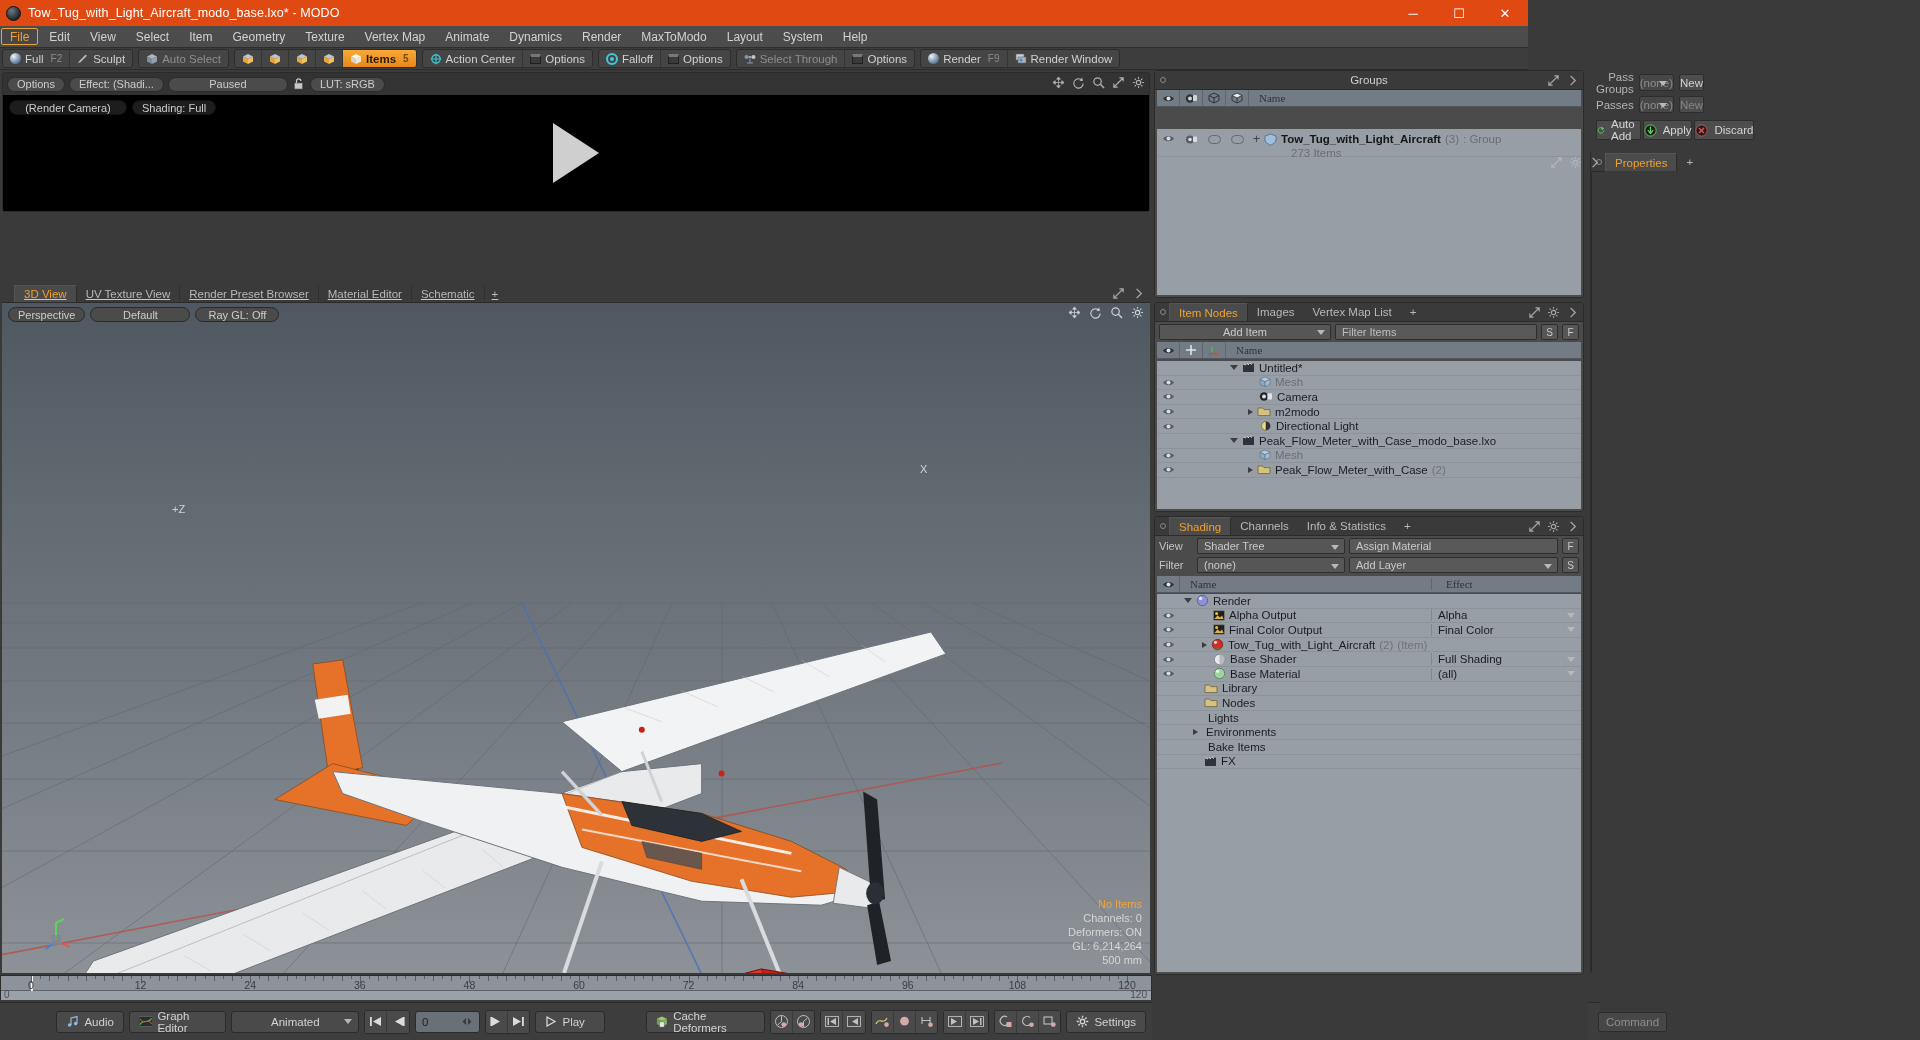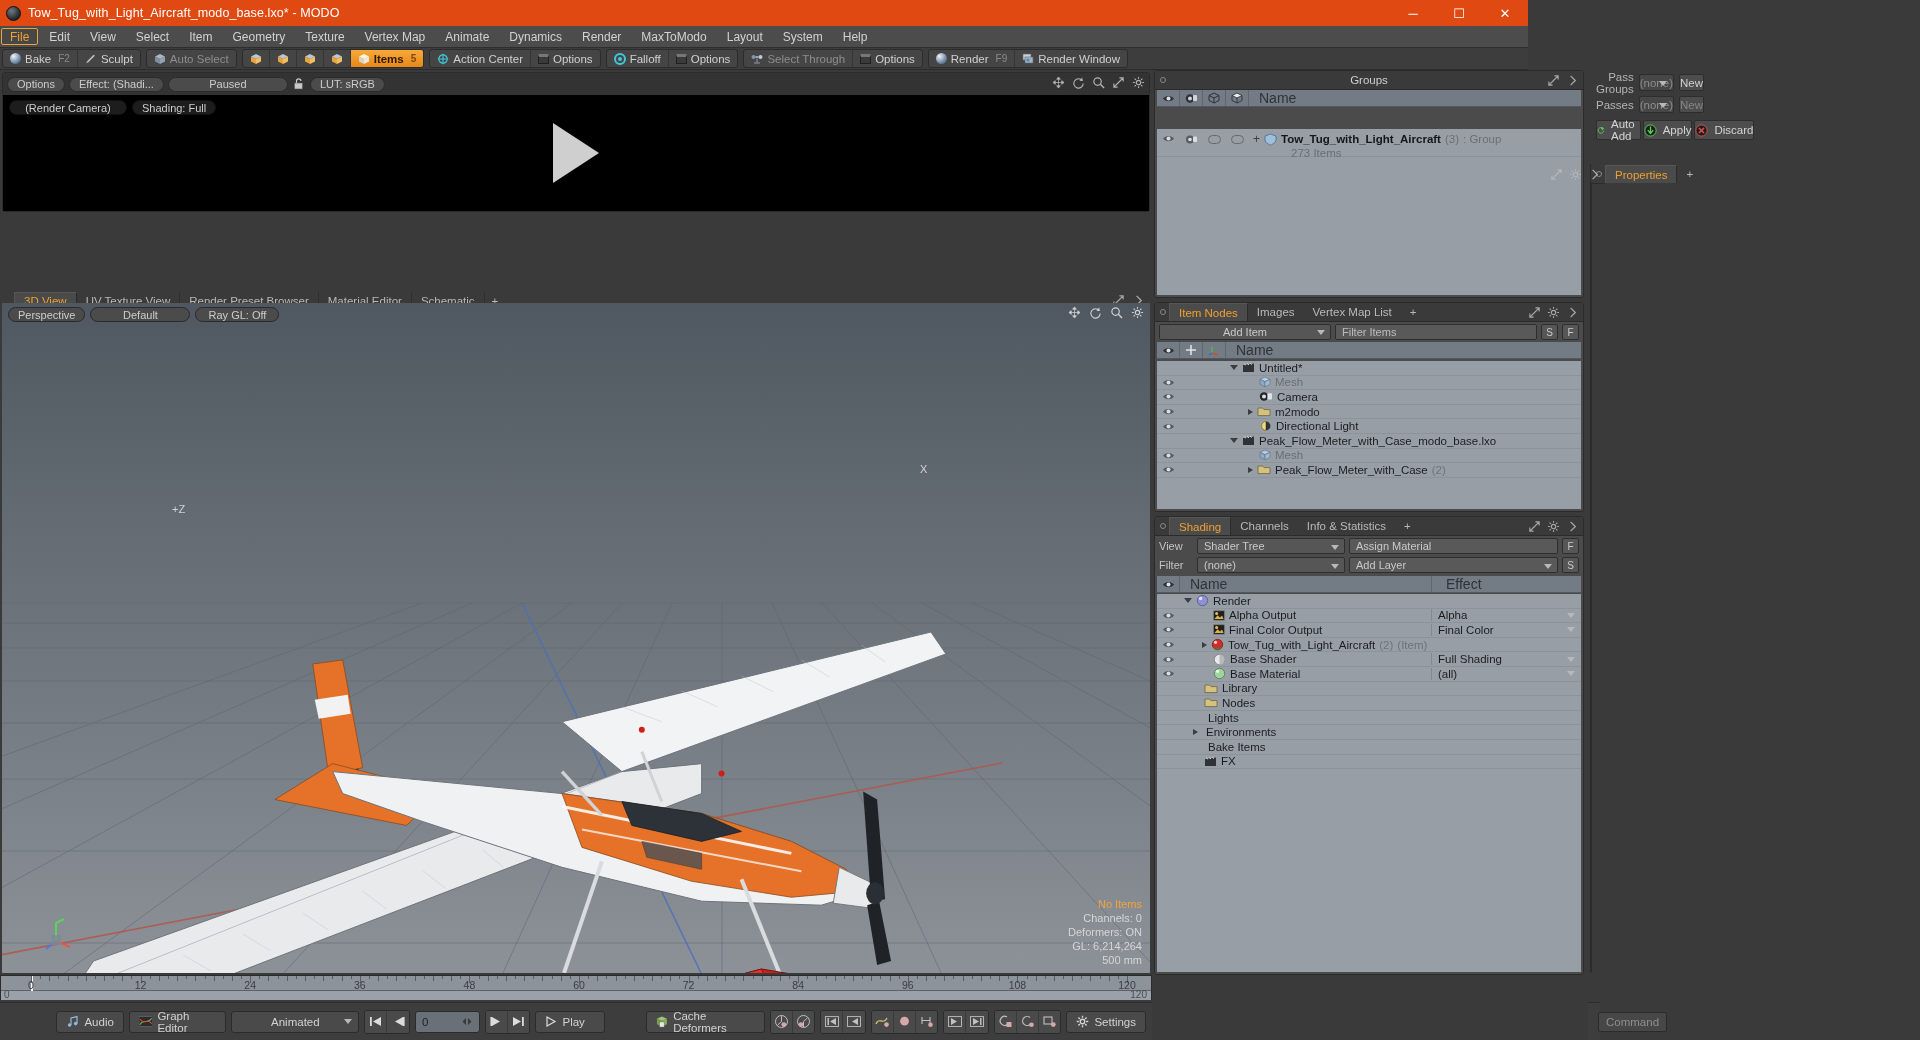--- a/index.html
+++ b/index.html
@@ -141,21 +141,21 @@
                    border:1px solid #888;}
   .panel-head .rr{position:absolute;right:4px;top:3px;display:flex;gap:6px;align-items:center;}
   .ptabs{height:19px;background:#3a3a3a;display:flex;align-items:stretch;padding-left:14px;
          position:relative;border-bottom:1px solid #2b2b2b;}
   .ptab{padding:0 9px;display:flex;align-items:center;font-size:11.5px;color:#b9b9b9;}
   .ptab.active{color:#f0a030;background:#4b4b4b;border-left:1px solid #565656;
                border-right:1px solid #2b2b2b;border-top:1px solid #565656;}
   .ptabs .rr{position:absolute;right:4px;top:3px;display:flex;gap:6px;align-items:center;}
 
   .listhead{height:17px;background:#737b85;display:flex;align-items:center;
-            border-bottom:1px solid #515861;color:#2d3136;font-size:14px;}
+            border-bottom:1px solid #515861;color:#2d3136;font-size:11px;font-family:Liberation Serif, serif;}
   .lh-col{width:23px;height:100%;border-right:1px solid #5f666f;display:flex;
           align-items:center;justify-content:center;}
   .lh-name{flex:1;padding-left:10px;color:#2f3338;}
   .lh-eff{width:150px;padding-left:14px;border-left:1px solid #5f666f;color:#2f3338;}
   .listbody{background:#989ea6;position:absolute;left:0;right:0;bottom:0;overflow:hidden;}
   .lrow{height:14.6px;display:flex;align-items:center;font-size:11.5px;color:#1b1d20;
         border-bottom:1px solid rgba(120,126,134,.35);}
   .lrow .eye{width:23px;display:flex;align-items:center;justify-content:center;}
   .lrow .c2{width:23px;}
   .lrow .c3{width:23px;}
@@ -225,21 +225,21 @@
     <div class="menuitem">MaxToModo</div>
     <div class="menuitem">Layout</div>
     <div class="menuitem">System</div>
     <div class="menuitem">Help</div>
   </div>
 
   <div class="modebar">
     <div class="tb-group">
       <div class="tb-btn">
         <span class="sphere-ic"></span>
-        <span>Bake</span>
+        <span>Full</span>
         <span class="fkey">F2</span>
       </div>
       <div class="tb-btn">
         <svg class="pencil-ic" viewBox="0 0 12 12">
           <path d="M1 11 L3 10 L10 3 L9 2 L2 9 Z" fill="#dedede" stroke="#8a8a8a" stroke-width=".5"></path>
         </svg>
         <span>Sculpt</span>
       </div>
     </div>
 
@@ -389,21 +389,21 @@
         </div>
         <div class="renderview" style="top:22px;">
           <div class="play-tri"></div>
           <div style="position:absolute;left:6px;top:5px;display:flex;gap:5px;">
             <div class="pill dark" style="min-width:118px">(Render Camera)</div>
             <div class="pill dark">Shading: Full</div>
           </div>
         </div>
       </div>
 
-      <div class="tabrow" style="position:absolute;left:2px;right:2px;top:222px;text-decoration:underline;">
+      <div class="tabrow" style="position:absolute;left:2px;right:2px;top:215px;text-decoration:underline;">
         <div class="tab active">3D View</div>
         <div class="tab">UV Texture View</div>
         <div class="tab">Render Preset Browser</div>
         <div class="tab">Material Editor</div>
         <div class="tab">Schematic</div>
         <div class="tab plus">+</div>
         <div class="rt">
           <svg class="pi" viewBox="0 0 14 14">
             <path d="M8 2 H12 V6 M12 2 L7 7 M6 12 H2 V8 M2 12 L7 7" fill="none" stroke="#bbb" stroke-width="1.2"></path>
           </svg>
@@ -1431,21 +1431,21 @@
           <div class="rr-act">
             <svg width="13" height="13" viewBox="0 0 13 13">
               <circle cx="6.5" cy="6.5" r="5.6" fill="#1e1e1e" stroke="#e05050" stroke-width=".9"></circle>
               <path d="M4 4 L9 9 M9 4 L4 9" stroke="#e05050" stroke-width="1.6"></path>
             </svg>
             <span>Discard</span>
           </div>
         </div>
       </div>
 
-      <div class="panel" style="position:absolute;left:2px;right:2px;top:82px;bottom:2px;margin-top:12px;">
+      <div class="panel" style="position:absolute;left:2px;right:2px;top:82px;bottom:2px;">
         <div class="ptabs">
           <span class="dot" style="position:absolute;left:5px;top:6px;width:6px;height:6px;border-radius:50%;border:1px solid #888;"></span>
           <div class="ptab active">Properties</div>
           <div class="ptab">+</div>
           <span class="rr">
             <svg class="pi" viewBox="0 0 14 14">
               <path d="M8 2 H12 V6 M12 2 L7 7 M6 12 H2 V8 M2 12 L7 7" fill="none" stroke="#bbb" stroke-width="1.2"></path>
             </svg>
             <svg class="pi" viewBox="0 0 14 14">
               <circle cx="7" cy="7" r="2.4" fill="none" stroke="#bbb" stroke-width="1.3"></circle>

